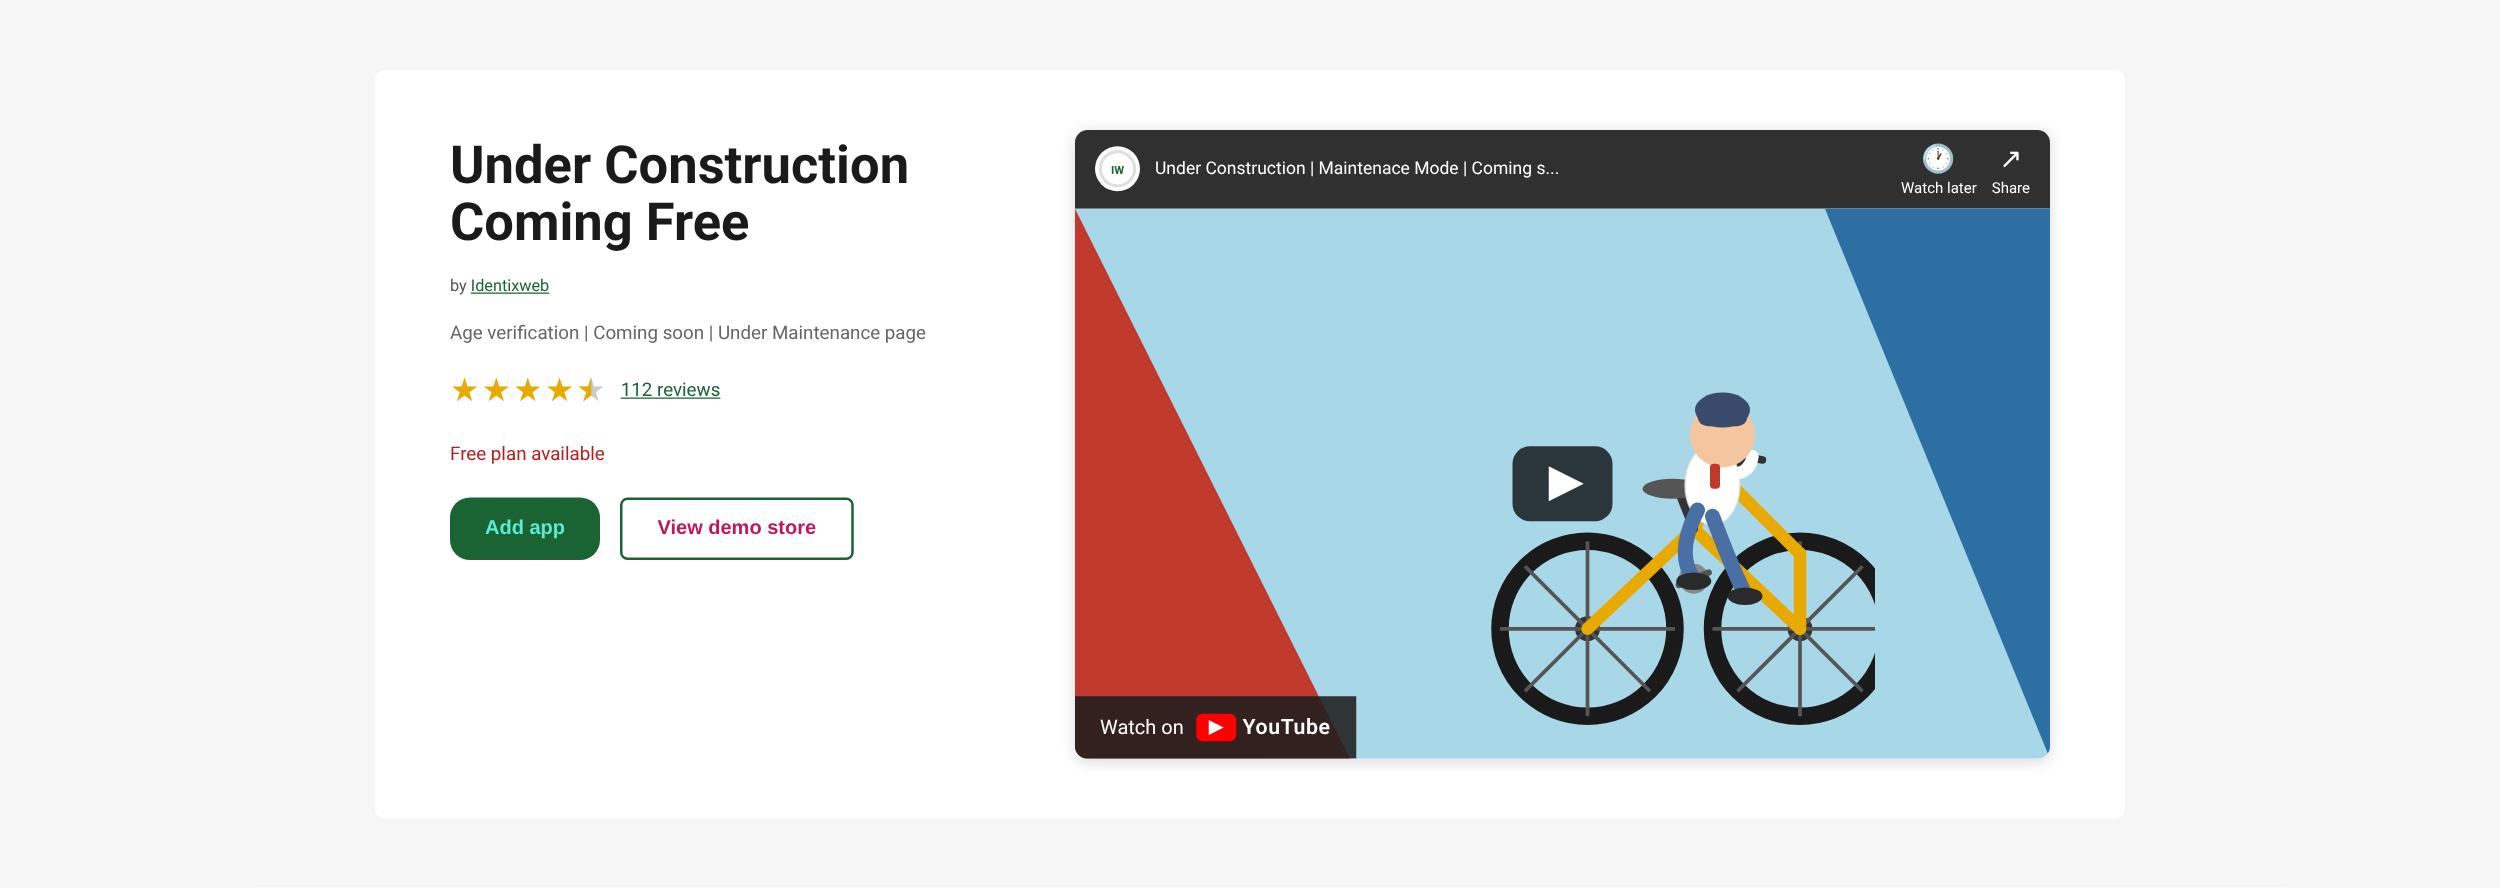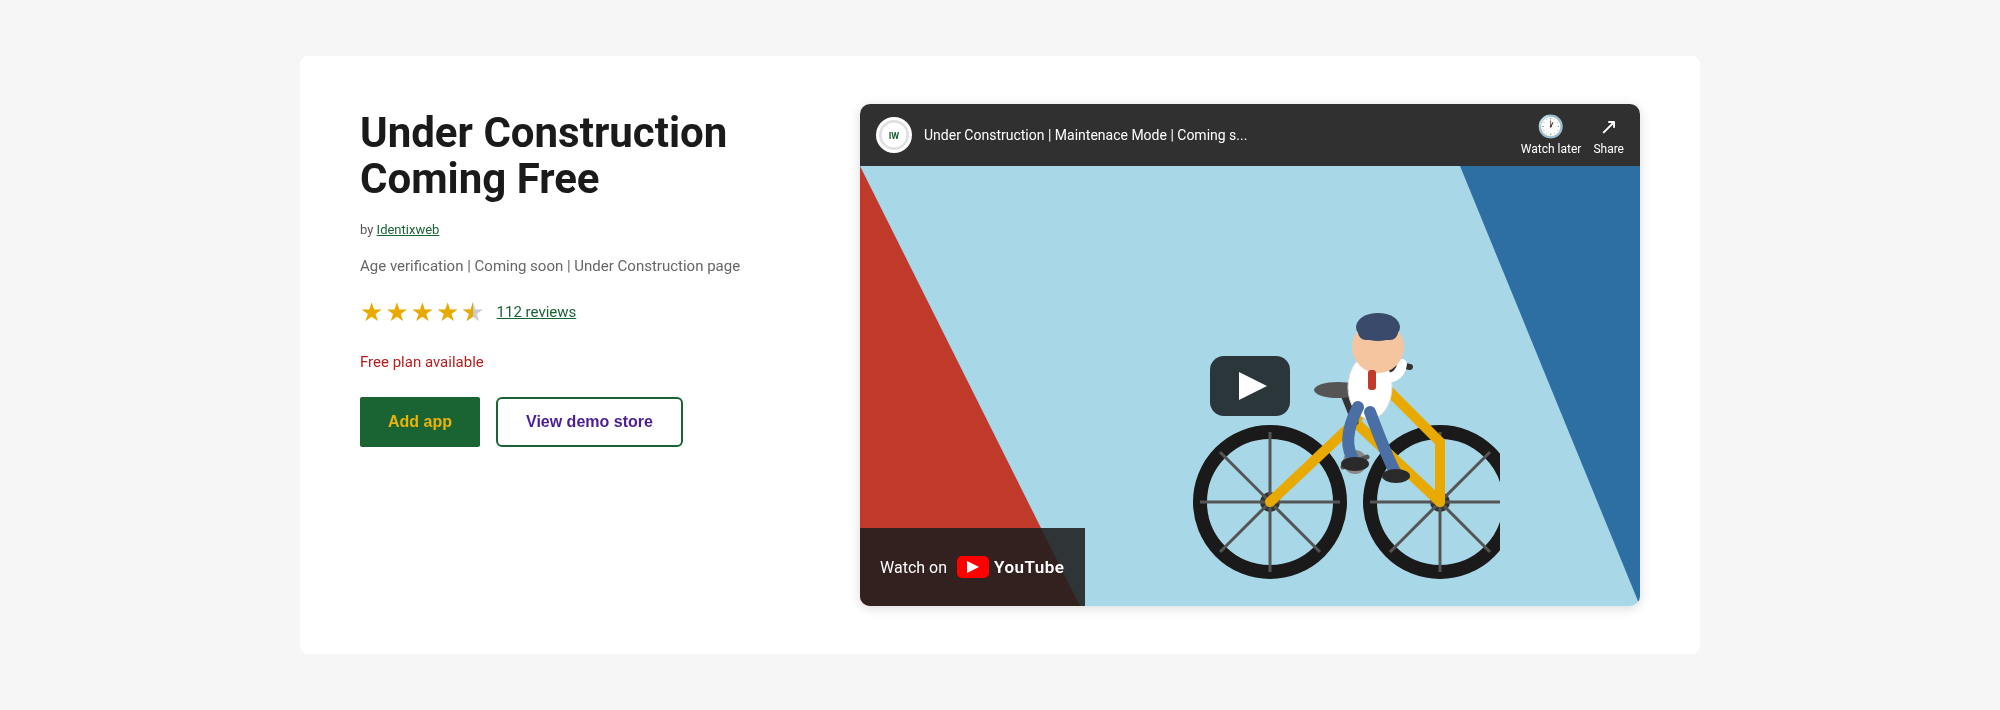--- a/index.html
+++ b/index.html
@@ -82,31 +82,31 @@
       color: #b91c1c;
       margin-top: 8px;
     }
     .button-row {
       display: flex;
       gap: 16px;
       margin-top: 8px;
     }
     .btn-add {
       background: #1a6434;
-      color: #eab308;
+      color: #5eead4;
       border: none;
-      border-radius: 2px;
+      border-radius: 16px;
       padding: 14px 28px;
       font-size: 16px;
       font-weight: 600;
       cursor: pointer;
     }
     .btn-demo {
       background: transparent;
-      color: #4c1d95;
+      color: #be185d;
       border: 2px solid #1a6434;
       border-radius: 6px;
       padding: 14px 28px;
       font-size: 16px;
       font-weight: 600;
       cursor: pointer;
     }
     .right-panel {
       flex: 1;
       display: flex;
@@ -246,21 +246,21 @@
       right: 140px;
       bottom: 20px;
       z-index: 5;
     }
 
     
     .youtube-bar {
       background: rgba(30,30,30,0.88);
       display: flex;
       align-items: center;
-      padding: 28px 20px;
+      padding: 14px 20px;
       gap: 10px;
       position: absolute;
       bottom: 0;
       left: 0;
     }
     .watch-on-text {
       color: #fff;
       font-size: 16px;
     }
     .youtube-logo {
@@ -316,21 +316,21 @@
 
     <h1 class="app-title">
       <span>Under Construction</span><br>
       <span>Coming Free</span>
     </h1>
 
     <p class="by-line">
       <span>by </span><a>Identixweb</a>
     </p>
 
-    <p class="description">Age verification | Coming soon | Under Construction page</p>
+    <p class="description">Age verification | Coming soon | Under Maintenance page</p>
 
     <div class="rating-row">
       <div class="stars">
         <span class="star">★</span>
         <span class="star">★</span>
         <span class="star">★</span>
         <span class="star">★</span>
         <span class="star-half-container">
           ★
           <span class="star-half-fill">★</span>

